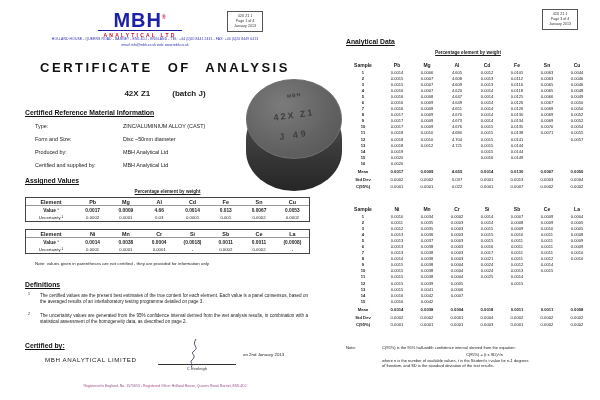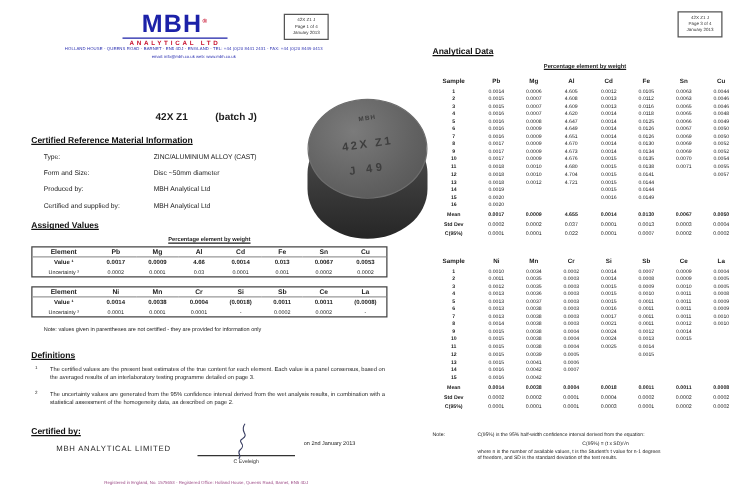--- a/index.html
+++ b/index.html
@@ -98,20 +98,21 @@
 
     <div class="abs stamp stamp-left">
       <div>42X Z1 J</div>
       <div>Page 1 of 4</div>
       <div>January 2013</div>
     </div>
 
     <div class="abs addr">HOLLAND HOUSE - QUEENS ROAD - BARNET - EN5 4DJ - ENGLAND - TEL: +44 (0)20 8441 2431 - FAX: +44 (0)20 8449 0413</div>
     <div class="abs contact">email: info@mbh.co.uk    web: www.mbh.co.uk</div>
 
+    <div class="abs doc-title">CERTIFICATE OF ANALYSIS</div>
 
     <div class="abs product-line">
       <span>42X Z1</span><span class="gap"></span><span>(batch J)</span>
     </div>
 
     <div class="abs sec-head crm-head">Certified Reference Material Information</div>
 
     <div class="abs info-row" style="top:123px;">
       <span class="lab">Type:</span><span>ZINC/ALUMINIUM ALLOY    (CAST)</span>
     </div>

